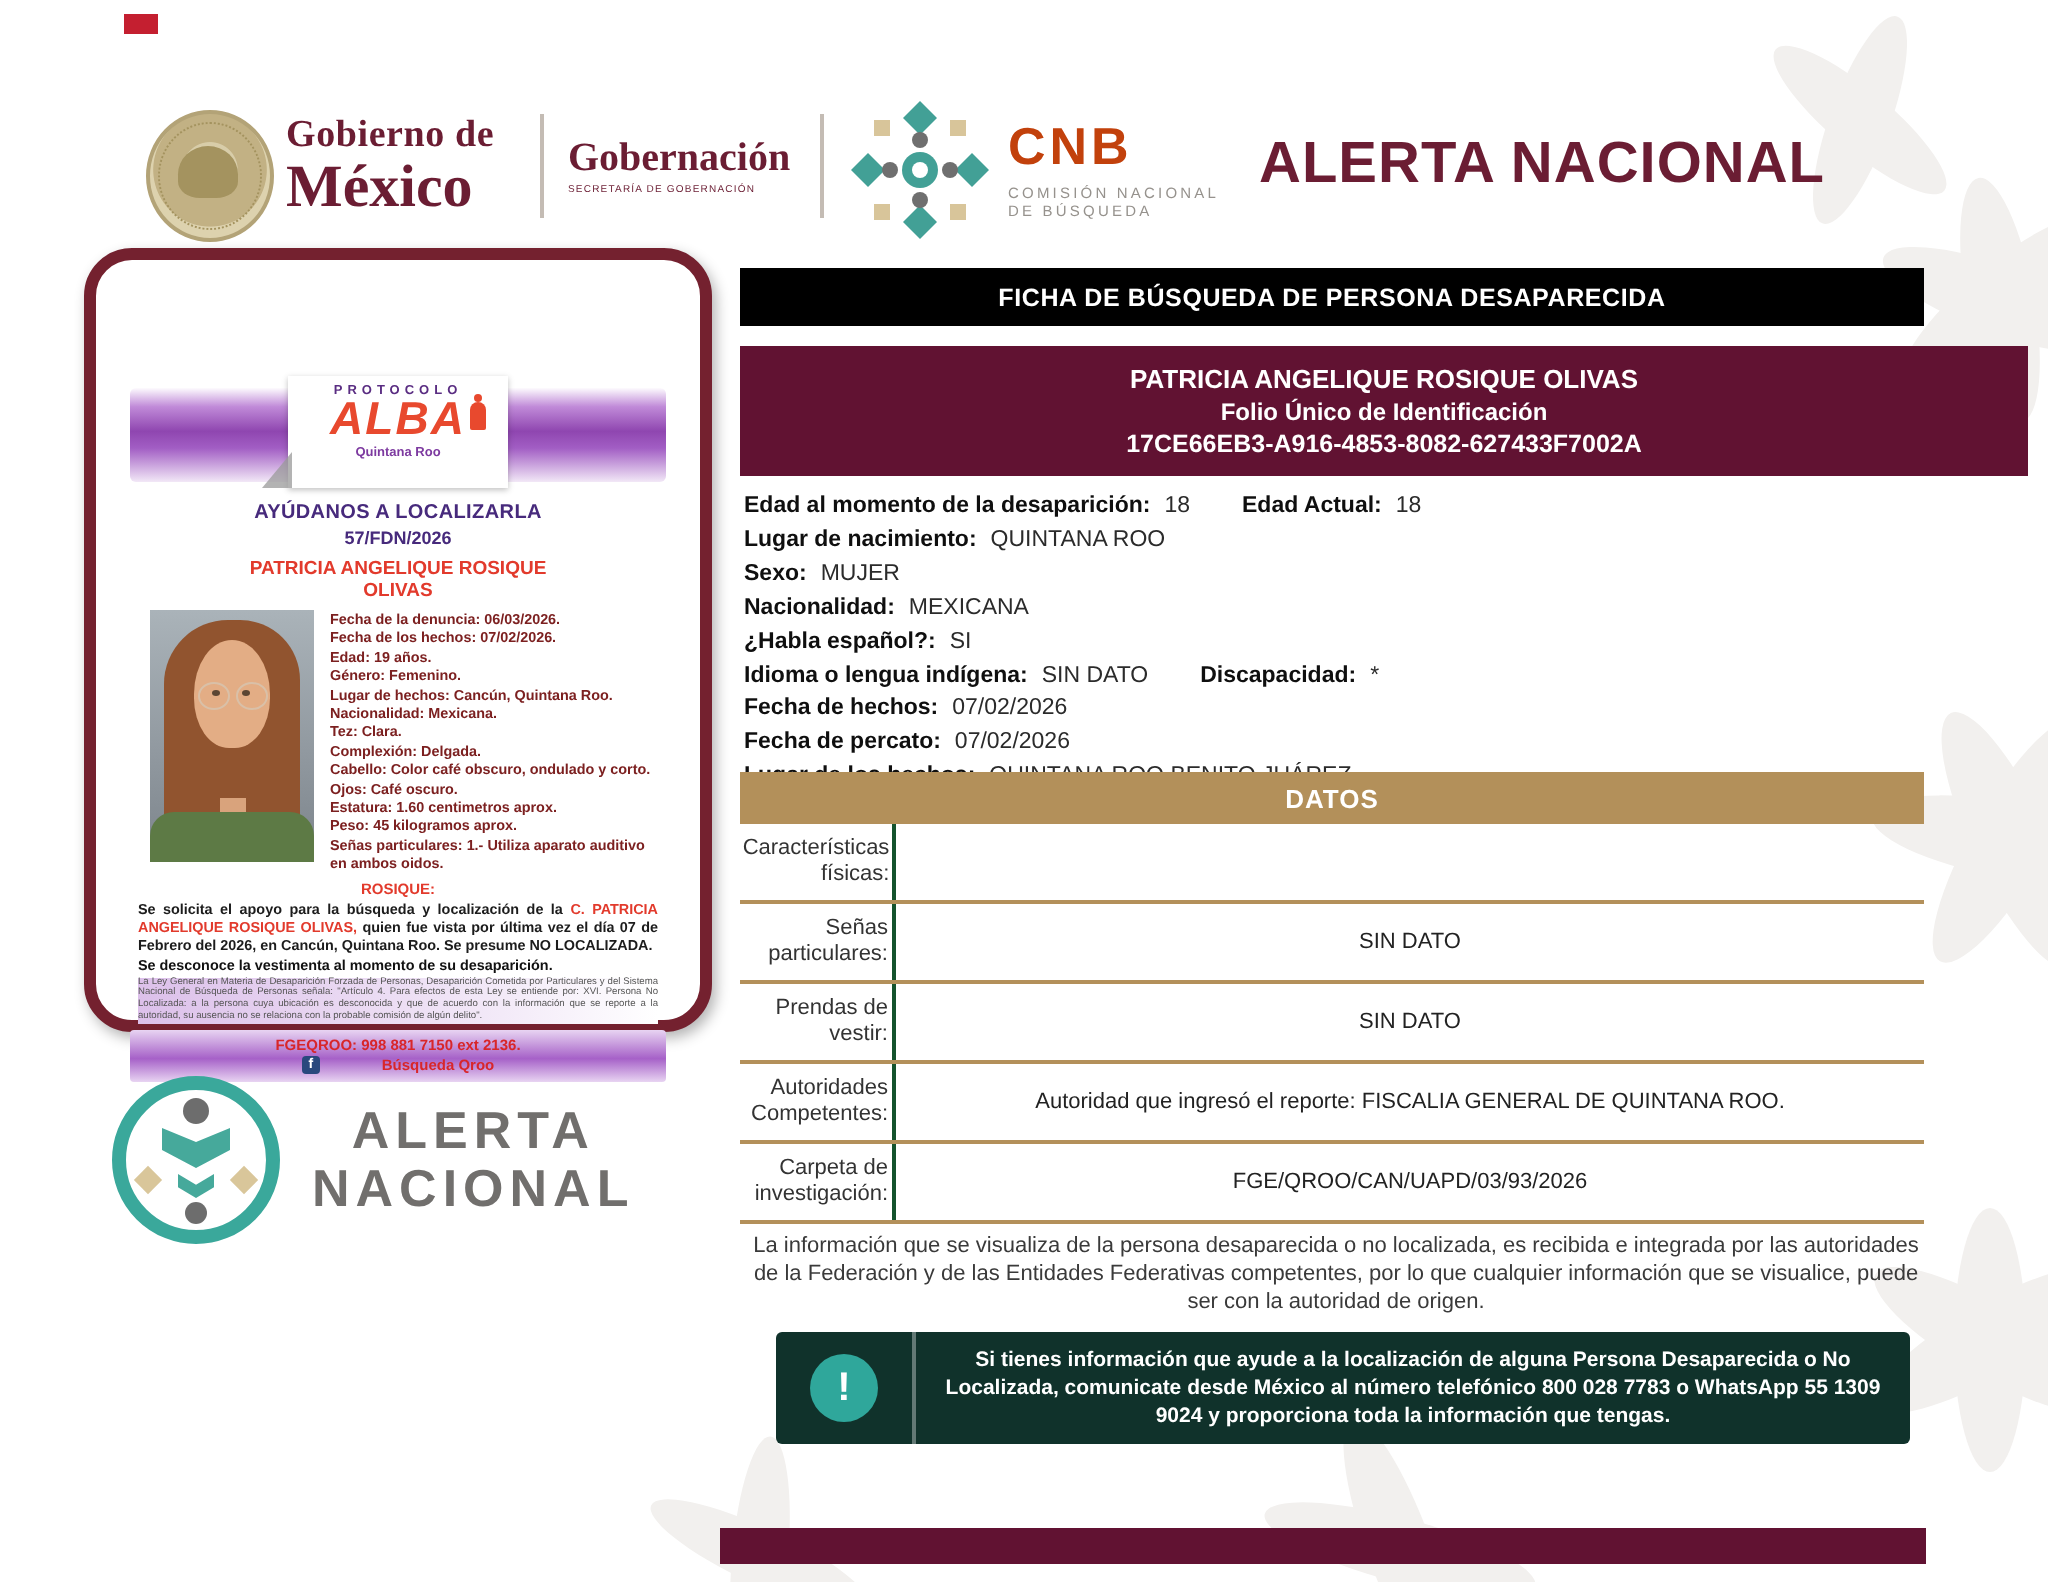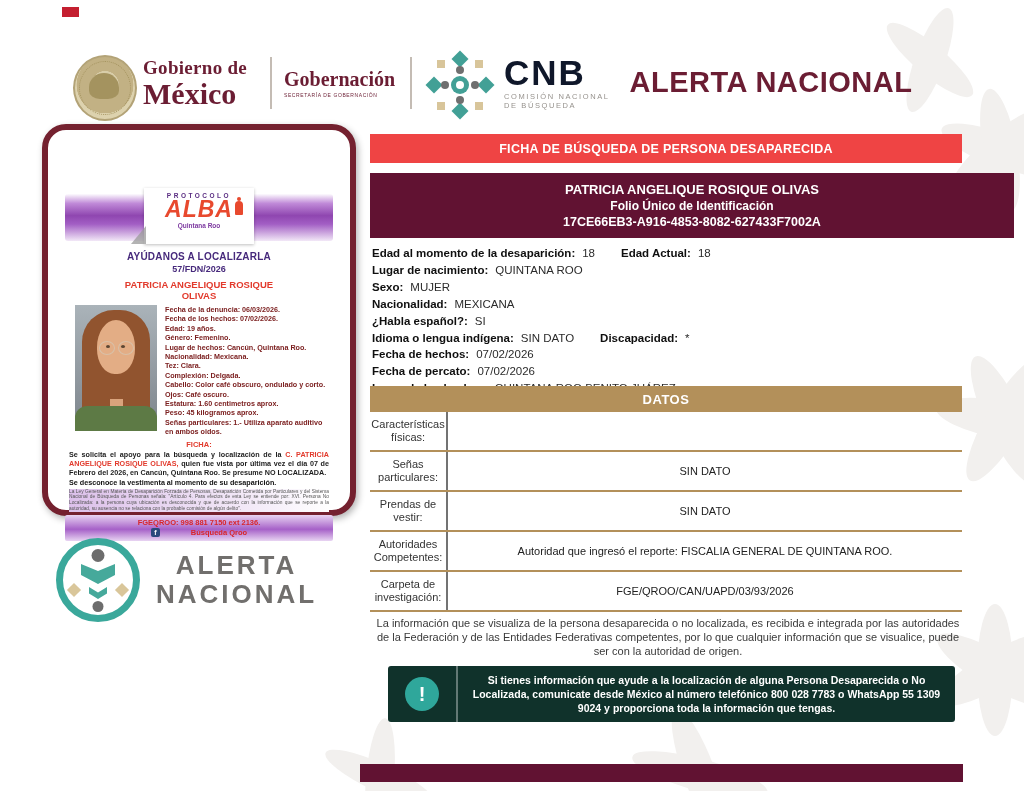--- a/index.html
+++ b/index.html
@@ -17,21 +17,21 @@
   .gob-word{position:absolute;left:143px;top:58px;color:#6b1d33;z-index:2;
         font-family:"Liberation Serif",serif;font-weight:bold;line-height:1;}
   .gob-word .l1{font-size:19px;letter-spacing:.3px;}
   .gob-word .l2{font-size:30px;margin-top:2px;}
   .hdiv{position:absolute;top:57px;width:2px;height:52px;background:#c4bcb4;z-index:2;}
   .segob{position:absolute;left:284px;top:68px;color:#6b1d33;z-index:2;font-family:"Liberation Serif",serif;}
   .segob .name{font-size:20px;font-weight:bold;}
   .segob .sub{font-size:5px;letter-spacing:.6px;color:#6b1d33;margin-top:1px;font-family:"Liberation Sans",sans-serif;}
   .cnb-mark{position:absolute;left:424px;top:47px;z-index:2;}
   .cnb-text{position:absolute;left:504px;top:56px;z-index:2;}
-  .cnb-text .acr{font-size:35px;font-weight:bold;color:#0f172a;letter-spacing:2px;line-height:34px;}
+  .cnb-text .acr{font-size:26px;font-weight:bold;color:#c2410c;letter-spacing:2px;line-height:34px;}
   .cnb-text .sub{font-size:7.5px;letter-spacing:1.6px;color:#96928d;margin-top:2px;line-height:9px;}
   .page-title{position:absolute;left:615px;top:66px;width:312px;text-align:center;z-index:2;
         font-size:29px;font-weight:800;color:#6b1d33;letter-spacing:.5px;}
 
   
   .poster-card{position:absolute;left:42px;top:124px;width:302px;height:380px;z-index:2;background:#fff;
         border:6px solid #74212f;border-radius:24px;box-shadow:2px 3px 7px rgba(0,0,0,.3);}
   .poster{position:absolute;left:17px;top:64px;width:268px;}
   .alba-band{height:47px;border-radius:3px;position:relative;
         background:linear-gradient(180deg,#fdfbfe 0%,#c08ad8 20%,#8f46b0 46%,#a25ec4 64%,#f2e8f7 100%);}
@@ -79,37 +79,37 @@
   .an-dot-top{position:absolute;left:50%;top:4px;transform:translateX(-50%);width:13px;height:13px;border-radius:50%;background:#6d6d6d;}
   .an-body{position:absolute;left:50%;top:19px;transform:translateX(-50%);width:34px;height:20px;background:#46a99b;
         clip-path:polygon(0 0,50% 35%,100% 0,100% 55%,50% 100%,0 55%);}
   .an-wing{position:absolute;top:40px;width:10px;height:10px;background:#d9c69a;transform:rotate(45deg);}
   .an-chev{position:absolute;left:50%;top:42px;transform:translateX(-50%);width:18px;height:12px;background:#46a99b;
         clip-path:polygon(0 0,50% 45%,100% 0,100% 55%,50% 100%,0 55%);}
   .an-dot-bottom{position:absolute;left:50%;bottom:3px;transform:translateX(-50%);width:11px;height:11px;border-radius:50%;background:#6d6d6d;}
   .an-text{font-size:26px;font-weight:800;color:#716f6d;letter-spacing:3px;line-height:29px;text-align:center;}
 
   
-  .banner-ficha{position:absolute;left:370px;top:134px;width:592px;height:29px;background:#ef4444;color:#fff;z-index:2;
+  .banner-ficha{position:absolute;left:370px;top:134px;width:592px;height:29px;background:#000000;color:#fff;z-index:2;
         font-weight:700;font-size:12.5px;display:flex;align-items:center;justify-content:center;letter-spacing:.3px;}
   .banner-person{position:absolute;left:370px;top:173px;width:644px;height:65px;background:#611232;color:#fff;z-index:2;
         text-align:center;display:flex;flex-direction:column;justify-content:center;gap:2px;}
   .p-name{font-size:13px;font-weight:700;}
   .p-folio-label{font-size:12px;font-weight:700;}
   .p-folio{font-size:12.5px;font-weight:700;}
   .info{position:absolute;left:372px;top:245px;width:592px;z-index:2;}
   .fline{font-size:11.5px;line-height:16.9px;color:#2b2b2b;}
   .fl{font-weight:700;color:#0f0f0f;margin-right:7px;}
   .fl2{margin-left:26px;}
   .datos-bar{position:absolute;left:370px;top:386px;width:592px;height:26px;background:#b3905a;color:#fff;z-index:2;
         font-weight:700;font-size:13px;letter-spacing:.5px;display:flex;align-items:center;justify-content:center;}
   .dtable{position:absolute;left:370px;top:412px;width:592px;z-index:2;background:transparent;}
   .drow{display:flex;border-bottom:2px solid #b3905a;height:38px;}
-  .dlab{width:78px;border-right:2px solid #737373;display:flex;align-items:center;justify-content:center;
-        text-align:center;font-size:11px;color:#333;padding:2px 2px;line-height:13px;box-sizing:border-box;}
+  .dlab{width:78px;border-right:2px solid #14532d;display:flex;align-items:center;justify-content:center;
+        text-align:right;font-size:11px;color:#333;padding:2px 2px;line-height:13px;box-sizing:border-box;}
   .dval{flex:1;display:flex;align-items:center;justify-content:center;text-align:center;font-size:11px;color:#222;padding:2px 10px;}
   .disclaimer{position:absolute;left:374px;top:617px;width:588px;margin:0;text-align:center;z-index:2;
         font-size:11px;line-height:13.8px;color:#3a3a3a;}
   .contact{position:absolute;left:388px;top:666px;width:567px;height:56px;background:#10322b;border-radius:3px;
         display:flex;align-items:center;z-index:2;}
   .c-icon-zone{width:70px;height:100%;display:flex;align-items:center;justify-content:center;
         border-right:2px solid rgba(255,255,255,.35);box-sizing:border-box;}
   .excl{width:34px;height:34px;border-radius:50%;background:#2fa79b;color:#fff;font-size:20px;font-weight:800;
         display:flex;align-items:center;justify-content:center;}
   .c-text{flex:1;color:#fff;font-size:10.5px;font-weight:700;line-height:14px;text-align:center;padding:0 14px;}
@@ -235,21 +235,21 @@
           <div>Nacionalidad: Mexicana.</div>
           <div>Tez: Clara.</div>
           <div>Complexión: Delgada.</div>
           <div>Cabello: Color café obscuro, ondulado y corto.</div>
           <div>Ojos: Café oscuro.</div>
           <div>Estatura: 1.60 centimetros aprox.</div>
           <div>Peso: 45 kilogramos aprox.</div>
           <div>Señas particulares: 1.- Utiliza aparato auditivo en ambos oidos.</div>
         </div>
       </div>
-      <div class="hechos-label">FICHA:</div>
+      <div class="hechos-label">ROSIQUE:</div>
       <p class="hechos"><span>Se solicita el apoyo para la búsqueda y localización de la </span><span class="red">C. PATRICIA ANGELIQUE ROSIQUE OLIVAS,</span><span> quien fue vista por última vez el día 07 de Febrero del 2026, en Cancún, Quintana Roo. Se presume </span><b>NO LOCALIZADA.</b></p>
       <p class="vestimenta">Se desconoce la vestimenta al momento de su desaparición.</p>
       <p class="legal">La Ley General en Materia de Desaparición Forzada de Personas, Desaparición Cometida por Particulares y del Sistema Nacional de Búsqueda de Personas señala: "Artículo 4. Para efectos de esta Ley se entiende por: XVI. Persona No Localizada: a la persona cuya ubicación es desconocida y que de acuerdo con la información que se reporte a la autoridad, su ausencia no se relaciona con la probable comisión de algún delito".</p>
       <div class="poster-phone-band">
         <div class="phone">FGEQROO: 998 881 7150 ext 2136.</div>
         <div class="fbline">
           <span class="fb-icon">f</span>
           <span class="fb-text">Búsqueda Qroo</span>
         </div>
       </div>

